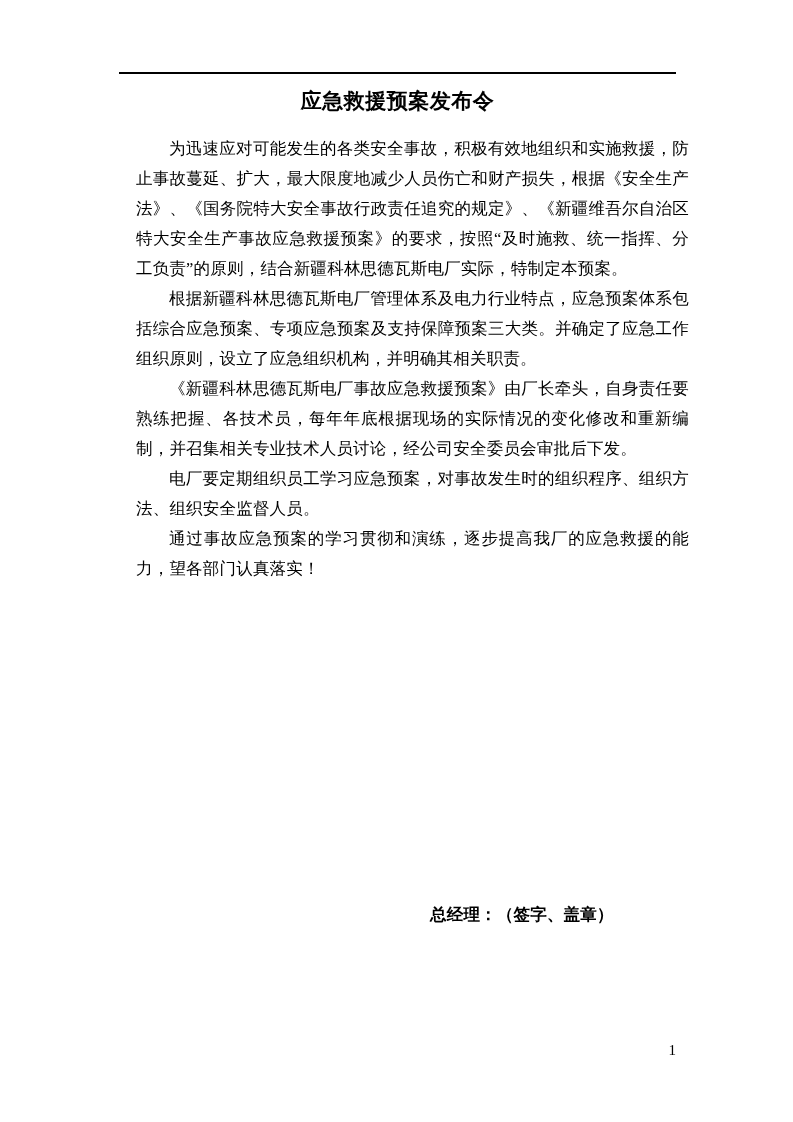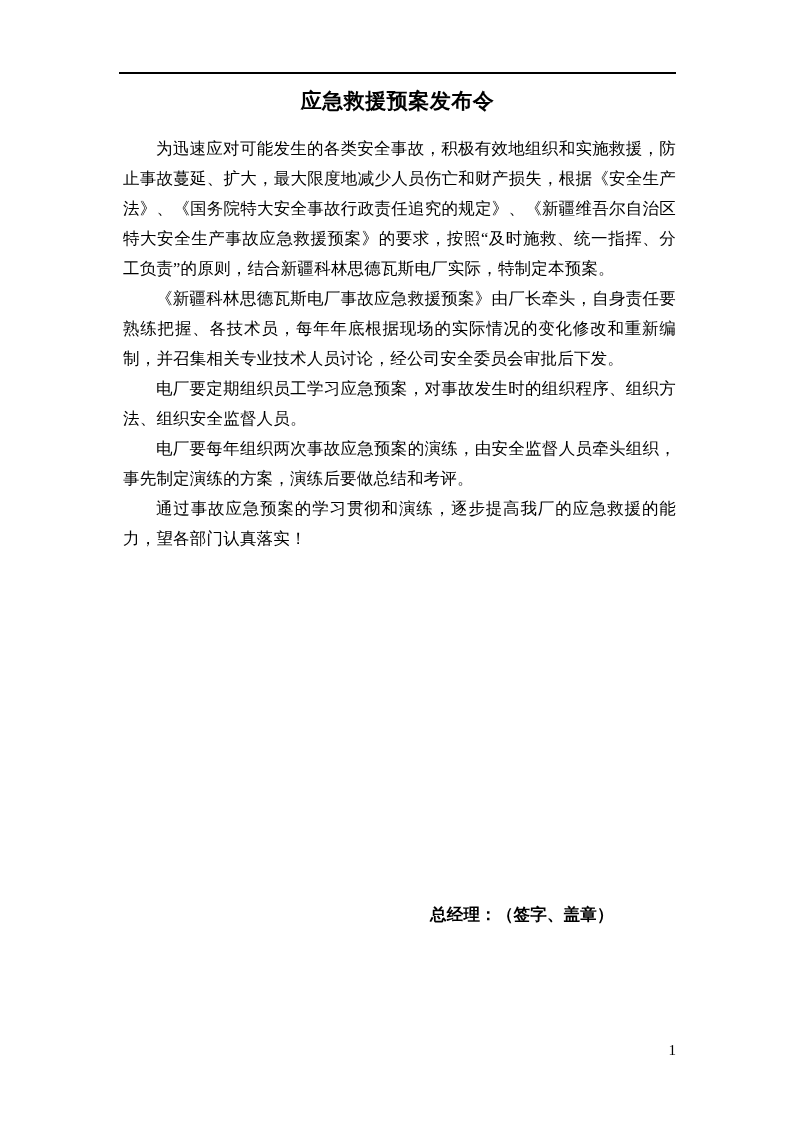--- a/index.html
+++ b/index.html
@@ -34,21 +34,21 @@
     width: 557px;
     text-align: center;
     font-size: 21px;
     font-weight: bold;
     letter-spacing: 0.5px;
     line-height: 30px;
     font-family: "Liberation Serif", "DejaVu Serif", serif;
   }
   .body-block {
     position: absolute;
-    left: 123px;
+    left: 136px;
     top: 134px;
     width: 553px;
   }
   .para {
     margin: 0;
     font-size: 16.5px;
     line-height: 30px;
     text-align: justify;
     text-justify: inter-ideograph;
     text-indent: 2em;
@@ -85,23 +85,23 @@
 <body>
 
 <div class="page">
 
   <div class="header-rule"></div>
 
   <div class="doc-title">应急救援预案发布令</div>
 
   <div class="body-block">
     <p class="para">为迅速应对可能发生的各类安全事故，积极有效地组织和实施救援，防止事故蔓延、扩大，最大限度地减少人员伤亡和财产损失，根据《安全生产法》、《国务院特大安全事故行政责任追究的规定》、《新疆维吾尔自治区特大安全生产事故应急救援预案》的要求，按照“及时施救、统一指挥、分工负责”的原则，结合新疆科林思德瓦斯电厂实际，特制定本预案。</p>
+    <p class="para">根据新疆科林思德瓦斯电厂管理体系及电力行业特点，应急预案体系包括综合应急预案、专项应急预案及支持保障预案三大类。并确定了应急工作组织原则，设立了应急组织机构，并明确其相关职责。</p>
     <p class="para">《新疆科林思德瓦斯电厂事故应急救援预案》由厂长牵头，自身责任要熟练把握、各技术员，每年年底根据现场的实际情况的变化修改和重新编制，并召集相关专业技术人员讨论，经公司安全委员会审批后下发。</p>
     <p class="para">电厂要定期组织员工学习应急预案，对事故发生时的组织程序、组织方法、组织安全监督人员。</p>
-    <p class="para">电厂要每年组织两次事故应急预案的演练，由安全监督人员牵头组织，事先制定演练的方案，演练后要做总结和考评。</p>
     <p class="para">通过事故应急预案的学习贯彻和演练，逐步提高我厂的应急救援的能力，望各部门认真落实！</p>
   </div>
 
   <div class="sign-block">
     <p class="sign-line">总经理：（签字、盖章）</p>
   </div>
 
   <div class="page-number">1</div>
 
 </div>

